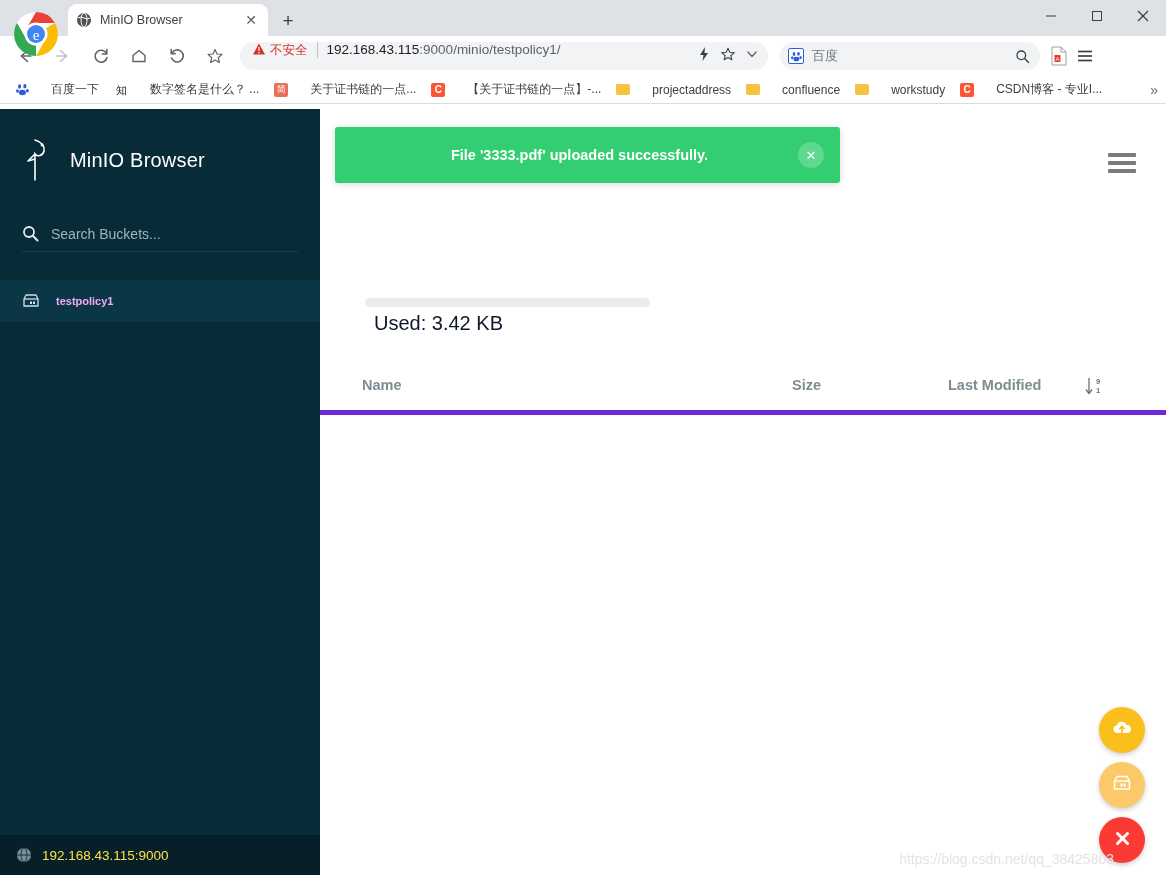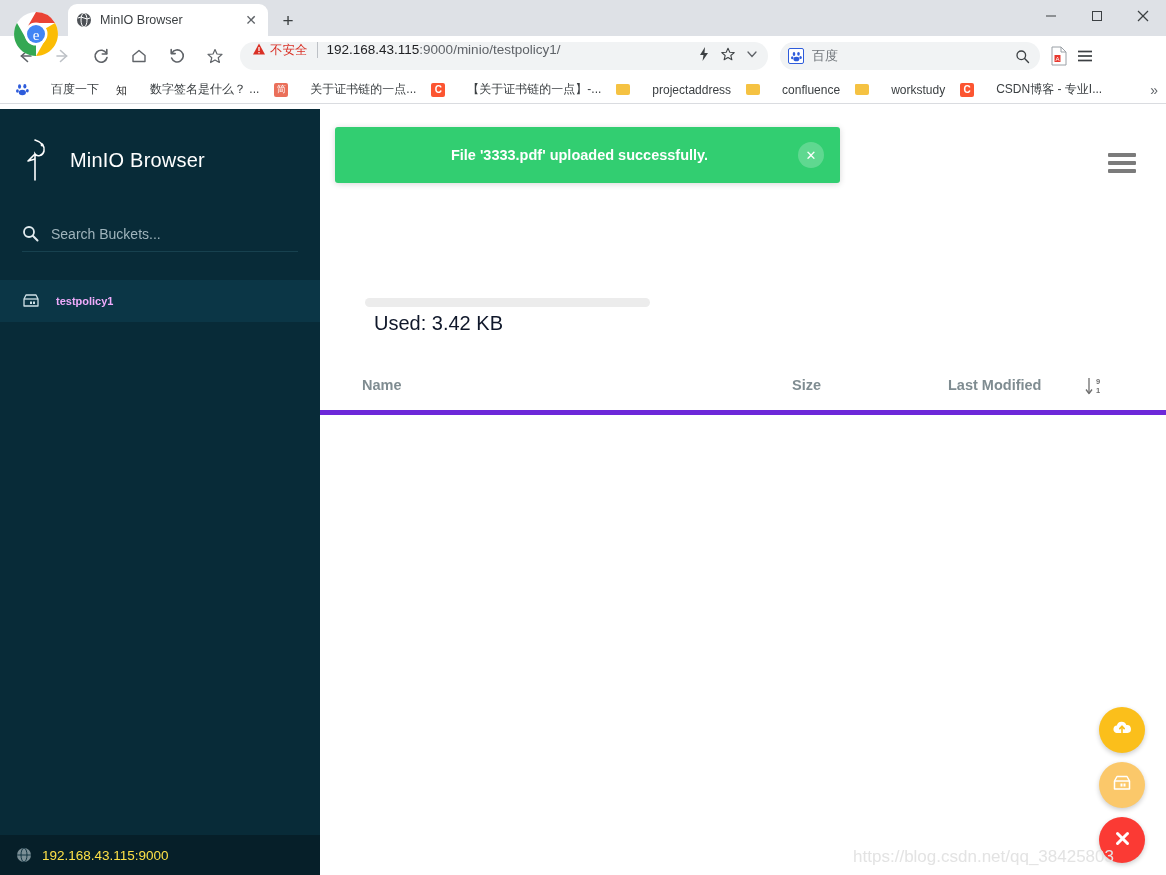--- a/index.html
+++ b/index.html
@@ -240,21 +240,21 @@
     width: 46px; height: 46px; border-radius: 50%;
     display: flex; align-items: center; justify-content: center;
     margin-bottom: 9px; box-shadow: 0 2px 5px rgba(0,0,0,.2);
   }
   .fab-upload { background: #fbbf1b; }
   .fab-bucket { background: #fbc86a; }
   .fab-close { background: #fb3a34; margin-bottom: 0; }
 
   .watermark {
     position: absolute; right: 52px; bottom: 8px;
-    font-size: 17px; color: #e3e3e3; white-space: nowrap;
+    font-size: 14px; color: #e3e3e3; white-space: nowrap;
   }
 </style>
 </head>
 <body>
 
 <div class="browser">
 
   <div class="tabstrip">
     <div class="chrome-logo">
       <svg width="56" height="56" viewBox="0 0 56 56">

